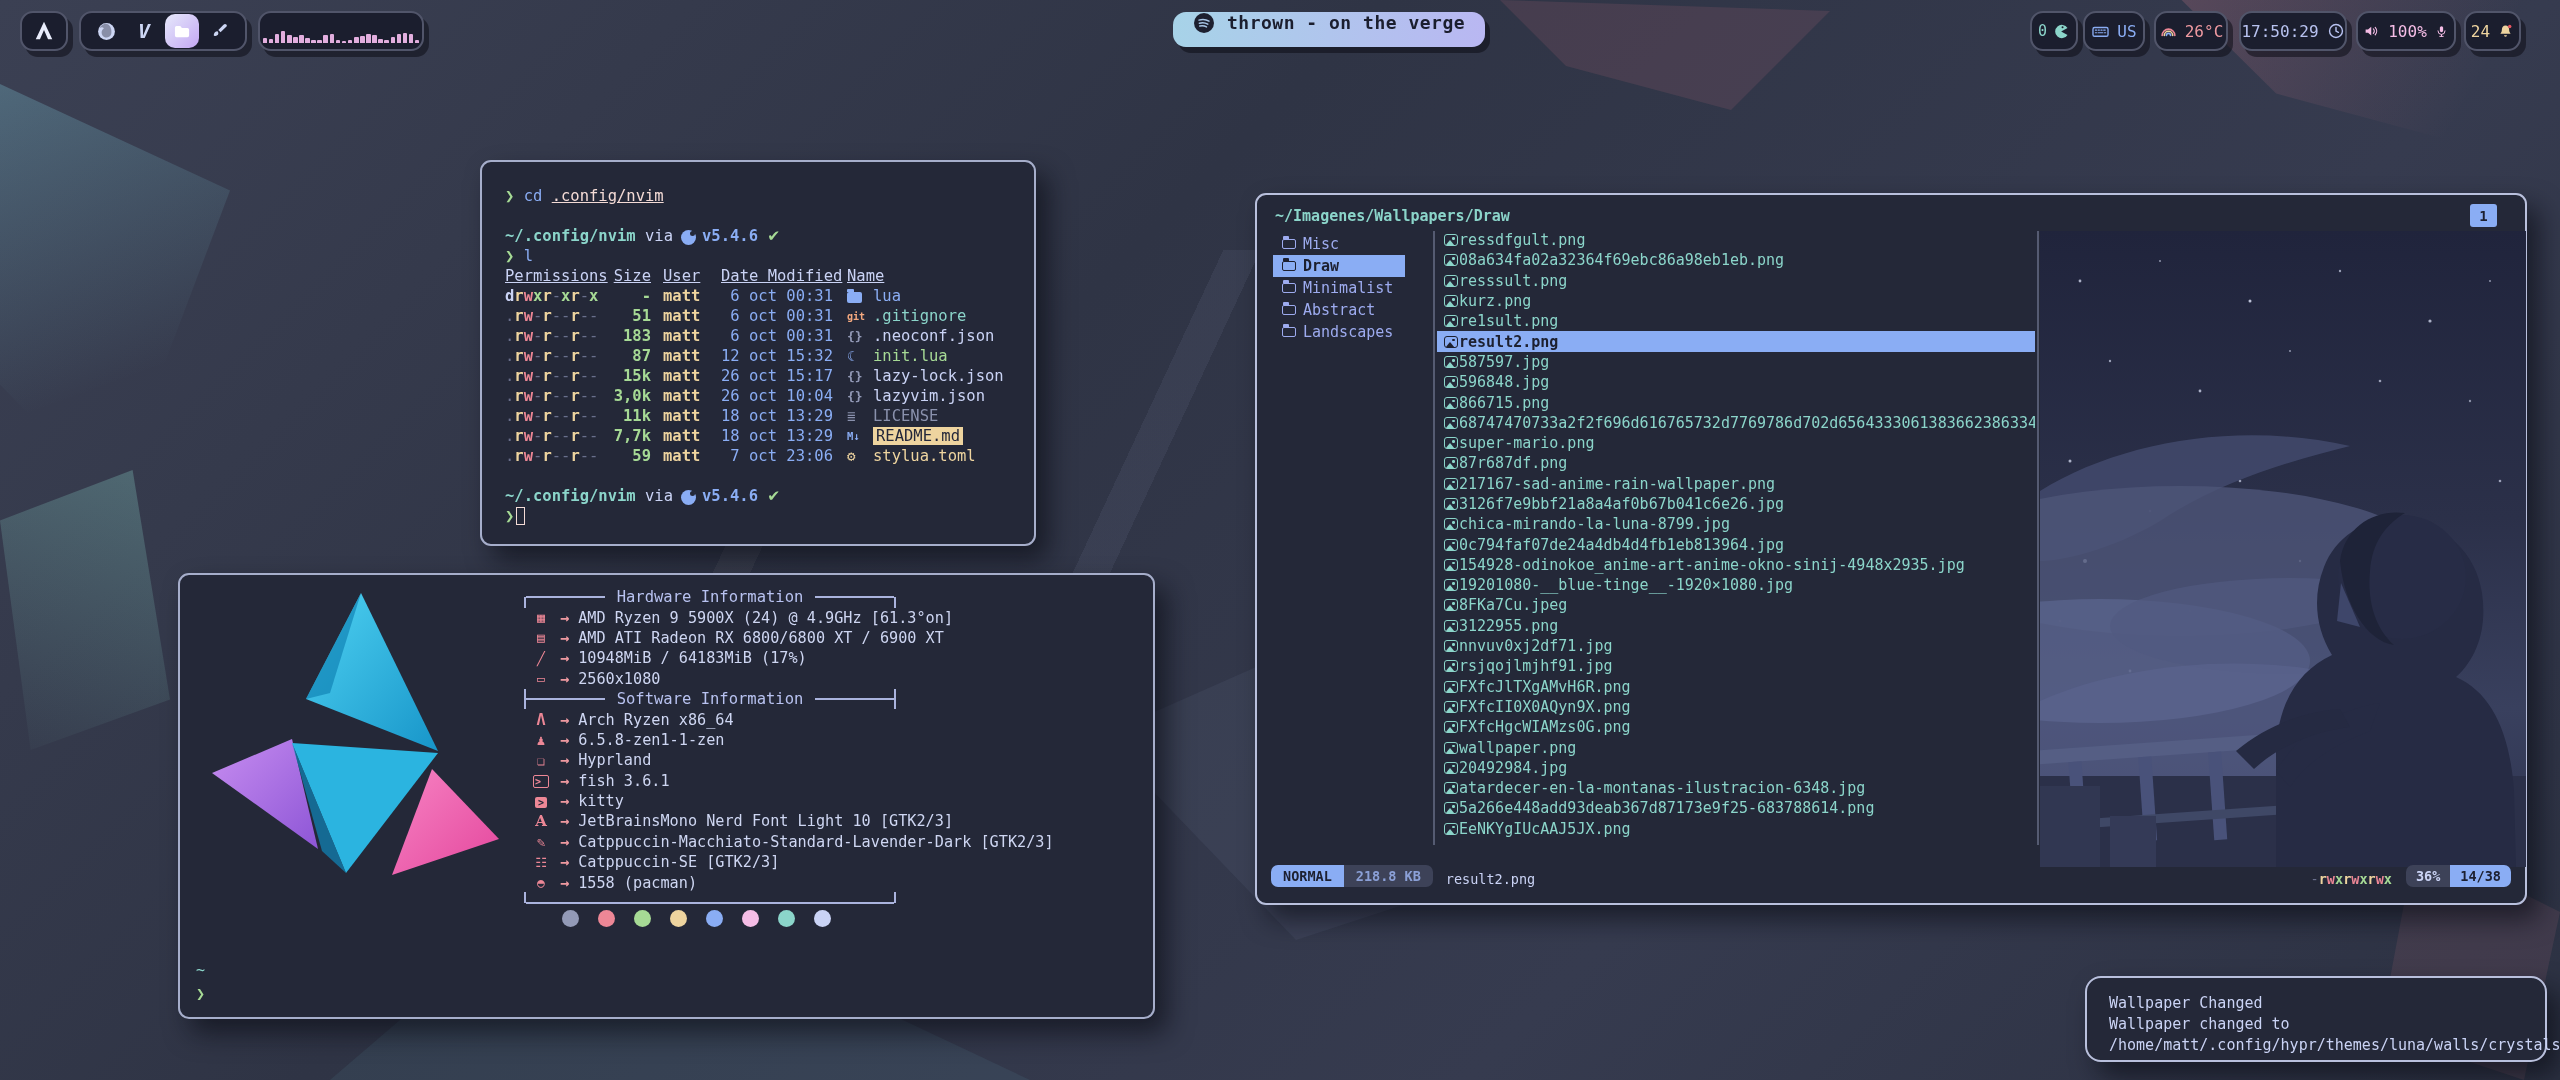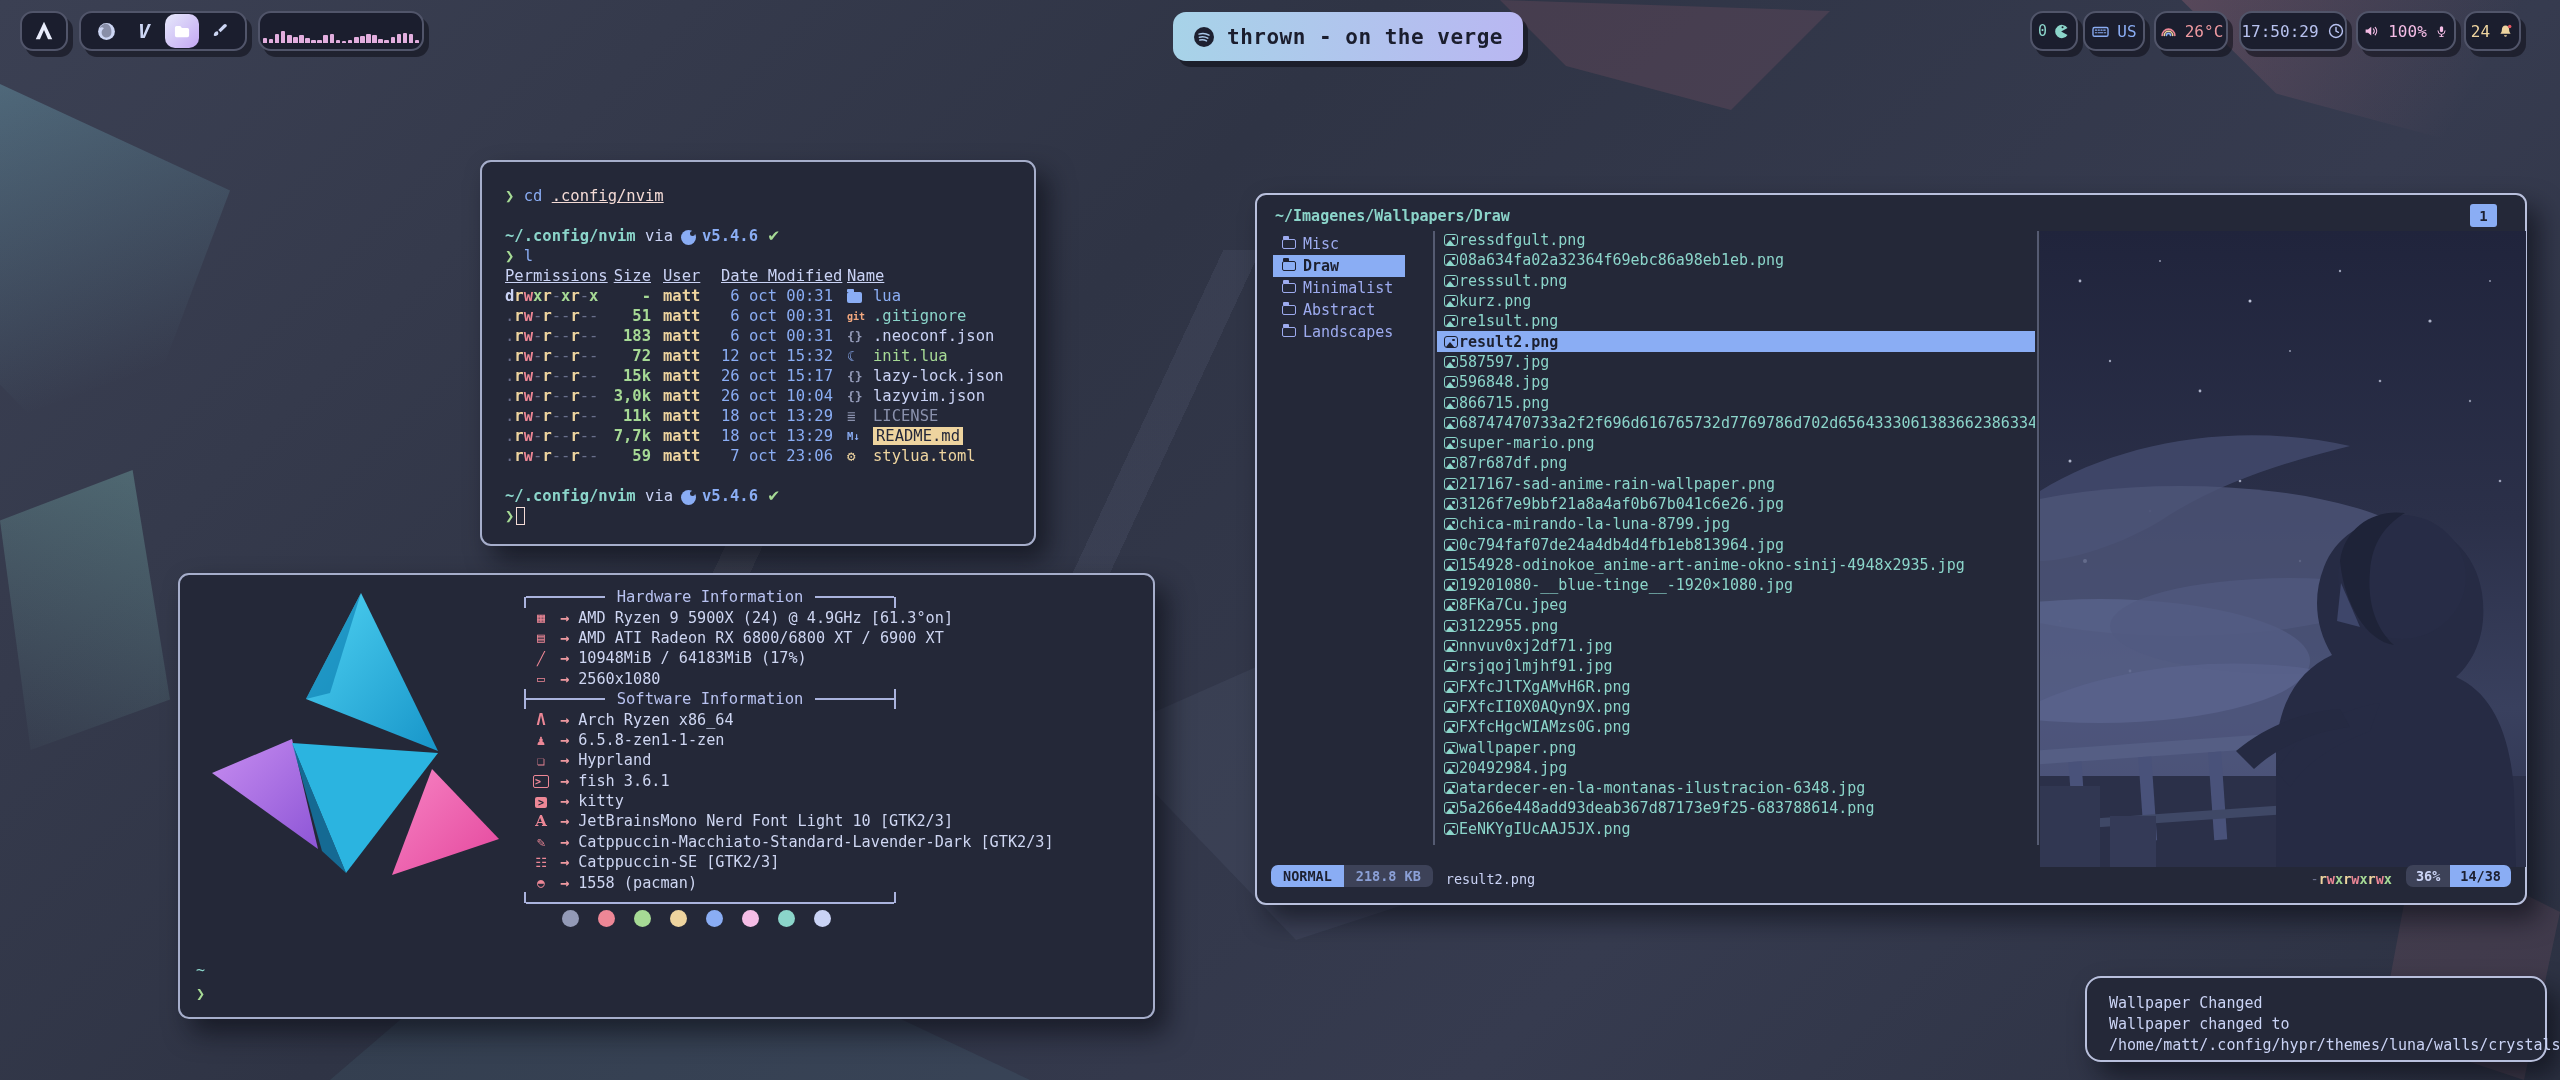--- a/index.html
+++ b/index.html
@@ -17,25 +17,25 @@
     background:#1b1e2e;border:2px solid #51556a;border-radius:13px;
     box-shadow:5px 6px 0 rgba(12,13,22,.55);
     display:flex;align-items:center;justify-content:center;gap:9px;
     color:#cdd6f4;font-size:16px;
   }
   .dock-ico{width:34px;height:34px;display:flex;align-items:center;justify-content:center}
   .active-app{background:linear-gradient(135deg,#e6e9fb,#c3a7f3);border-radius:10px}
   .vbars{display:flex;align-items:flex-end;gap:1.5px;height:24px;padding:0 4px}
   .vbar{width:4.6px;background:#e2aede;border-radius:1px 1px 0 0}
   .music-pill{
-    position:absolute;left:1173px;top:12px;height:49px;padding:0 20px;
-    display:flex;align-items:center;gap:12px;border-radius:13px;
+    position:absolute;left:1173px;top:12px;height:35px;padding:0 20px;
+    display:flex;align-items:flex-start;gap:12px;border-radius:13px;
     background:linear-gradient(90deg,#a7d3e8,#b9b7f2);
     box-shadow:5px 6px 0 rgba(12,13,22,.55);
-    color:#1b1e2e;font-weight:bold;font-size:21px;letter-spacing:.5px;
+    color:#1b1e2e;font-weight:bold;font-size:18px;letter-spacing:.5px;
   }
   
   .window{
     position:absolute;background:#242838;border:2px solid #a6aecb;border-radius:11px;
     box-shadow:12px 14px 26px rgba(8,10,18,.6);
   }
   
   #terminal{left:480px;top:160px;width:556px;height:386px;color:#cad3f5;font-size:15.5px}
   #terminal .content{padding:24px 0 0 23px}
   .tline{height:20px;display:flex;align-items:center;white-space:pre}
@@ -309,21 +309,21 @@
           <span class="col-perms" data-perms=""><span class="pp">.</span><span class="pr">r</span><span class="pw">w</span><span class="pp">-</span><span class="pr">r</span><span class="pp">-</span><span class="pp">-</span><span class="pr">r</span><span class="pp">-</span><span class="pp">-</span></span>
           <span class="col-size">183</span>
           <span class="col-user">matt</span>
           <span class="col-date"> 6 oct 00:31</span>
           <span class="col-icon"><i class="fico braces"></i></span>
           <span class="c-text">.neoconf.json</span>
         </div>
 
         <div class="tline">
           <span class="col-perms" data-perms=""><span class="pp">.</span><span class="pr">r</span><span class="pw">w</span><span class="pp">-</span><span class="pr">r</span><span class="pp">-</span><span class="pp">-</span><span class="pr">r</span><span class="pp">-</span><span class="pp">-</span></span>
-          <span class="col-size">72</span>
+          <span class="col-size">87</span>
           <span class="col-user">matt</span>
           <span class="col-date">12 oct 15:32</span>
           <span class="col-icon"><i class="fico lua"></i></span>
           <span class="c-green">init.lua</span>
         </div>
 
         <div class="tline">
           <span class="col-perms" data-perms=""><span class="pp">.</span><span class="pr">r</span><span class="pw">w</span><span class="pp">-</span><span class="pr">r</span><span class="pp">-</span><span class="pp">-</span><span class="pr">r</span><span class="pp">-</span><span class="pp">-</span></span>
           <span class="col-size">15k</span>
           <span class="col-user">matt</span>

